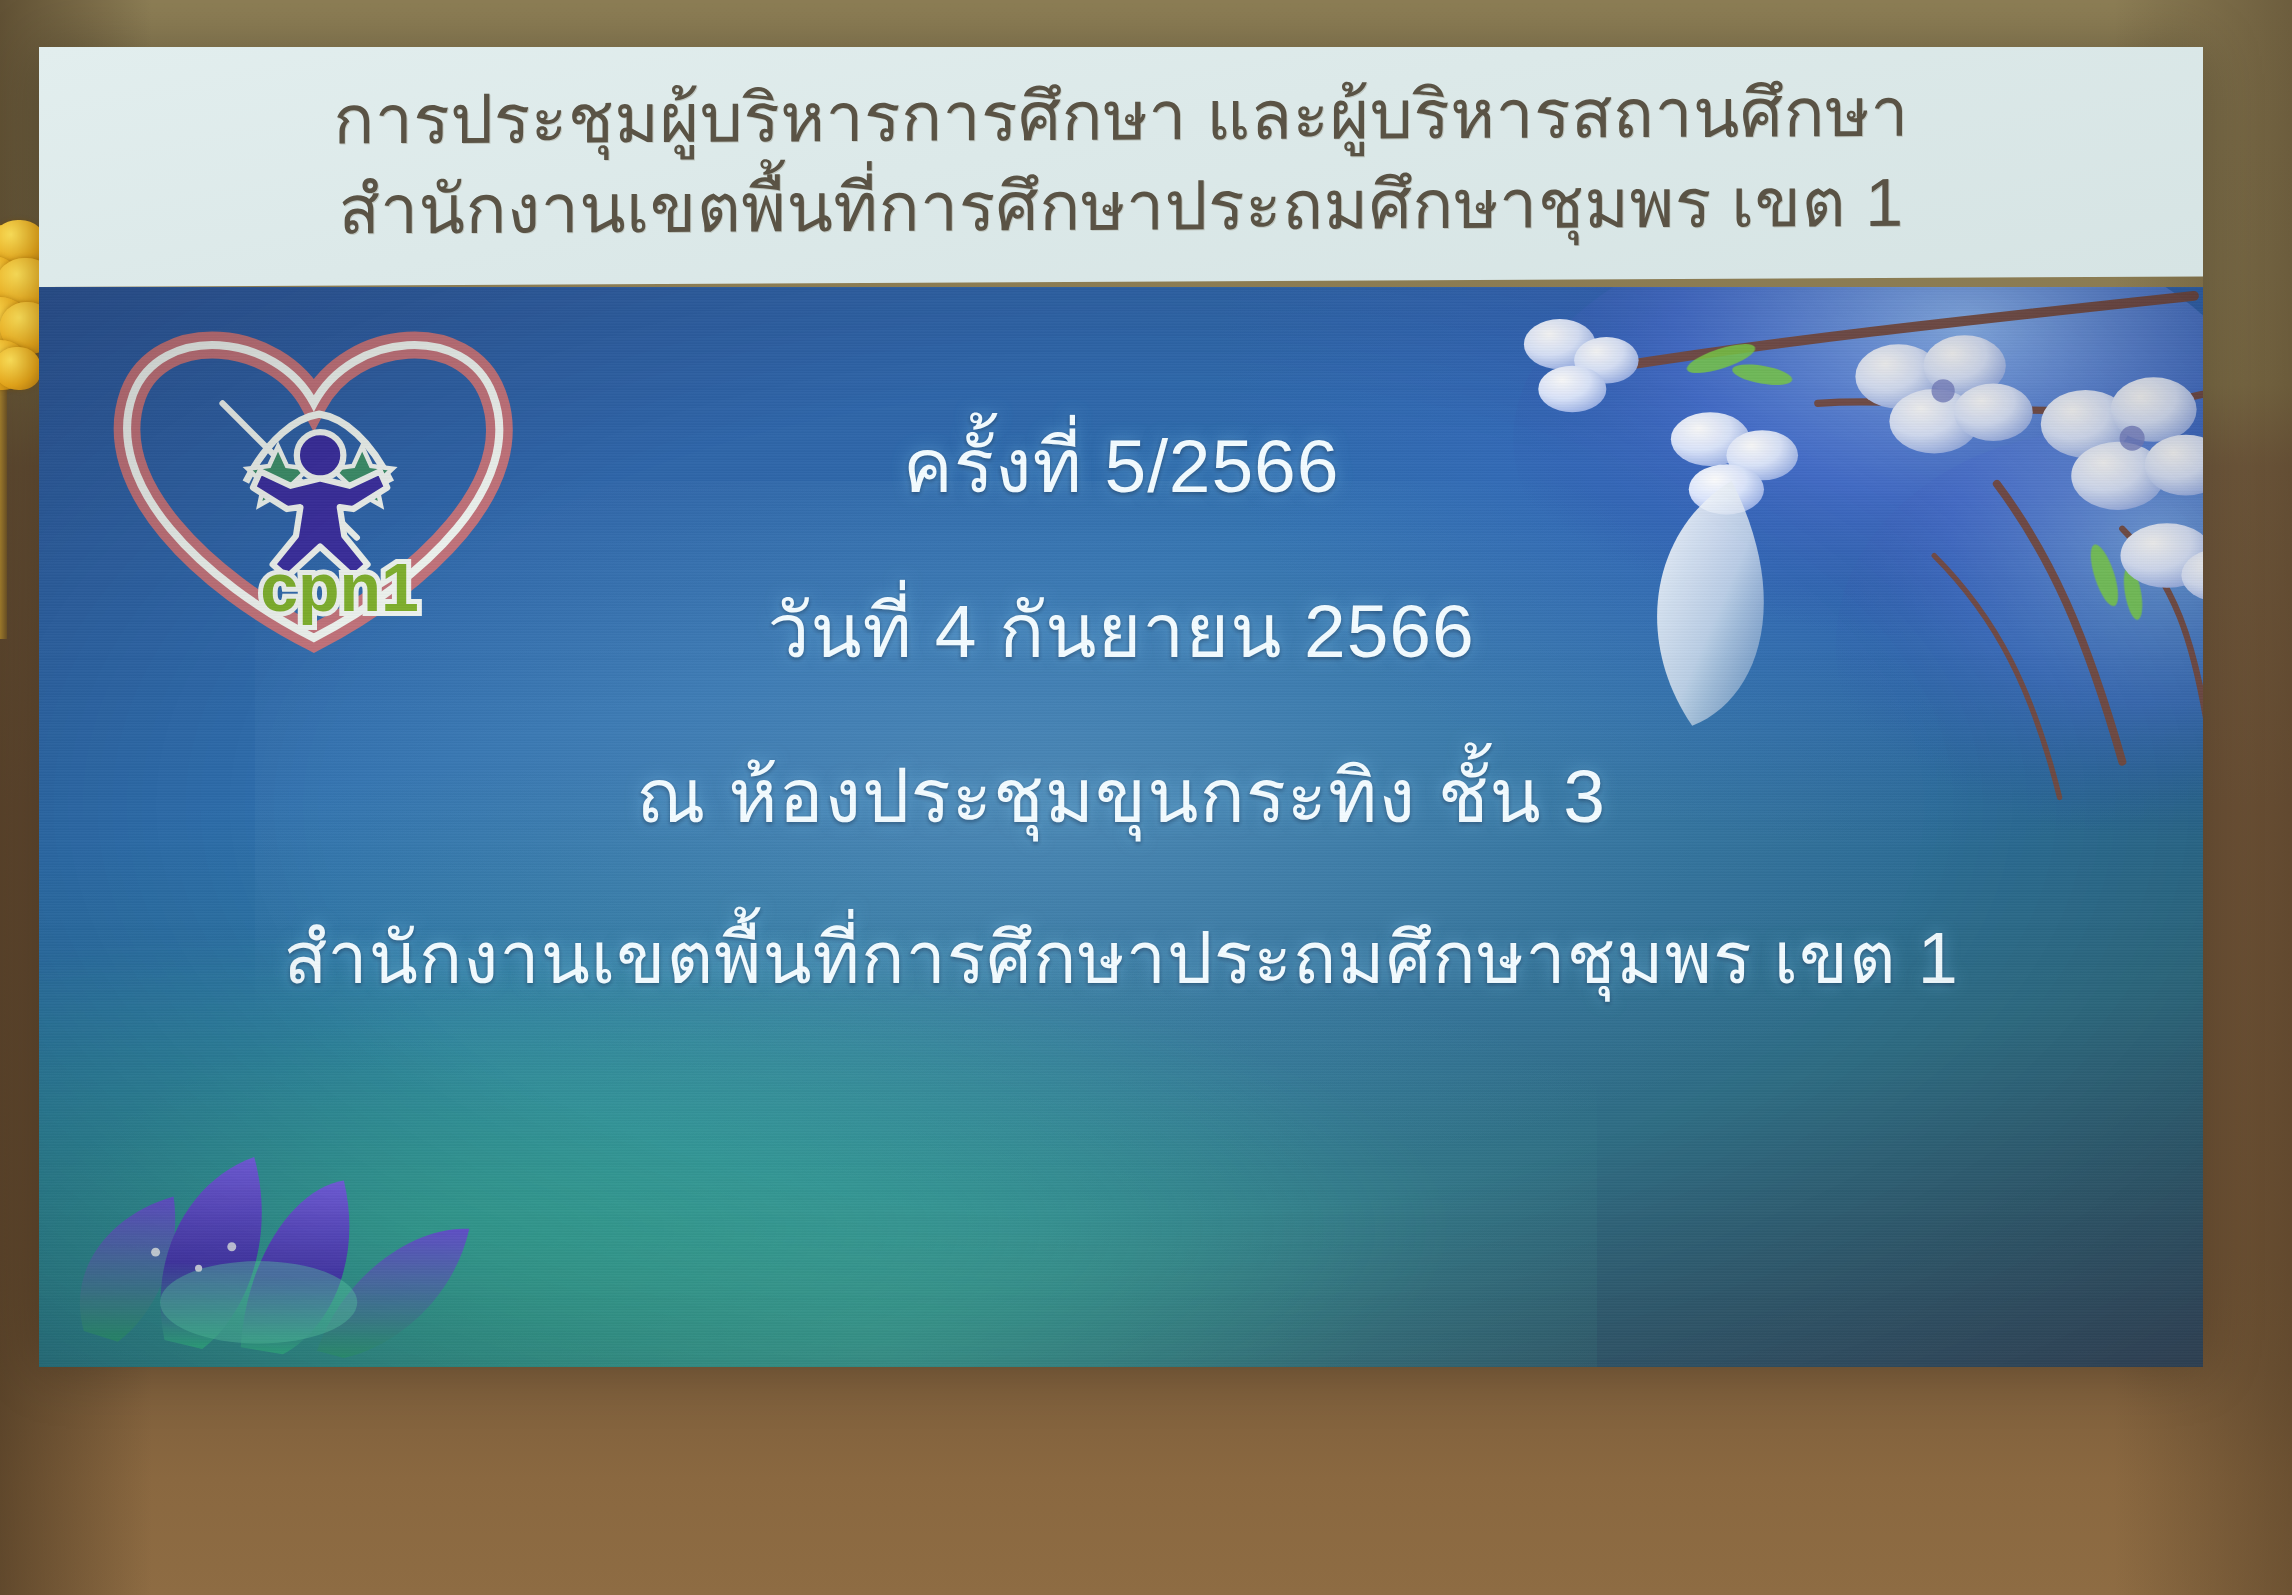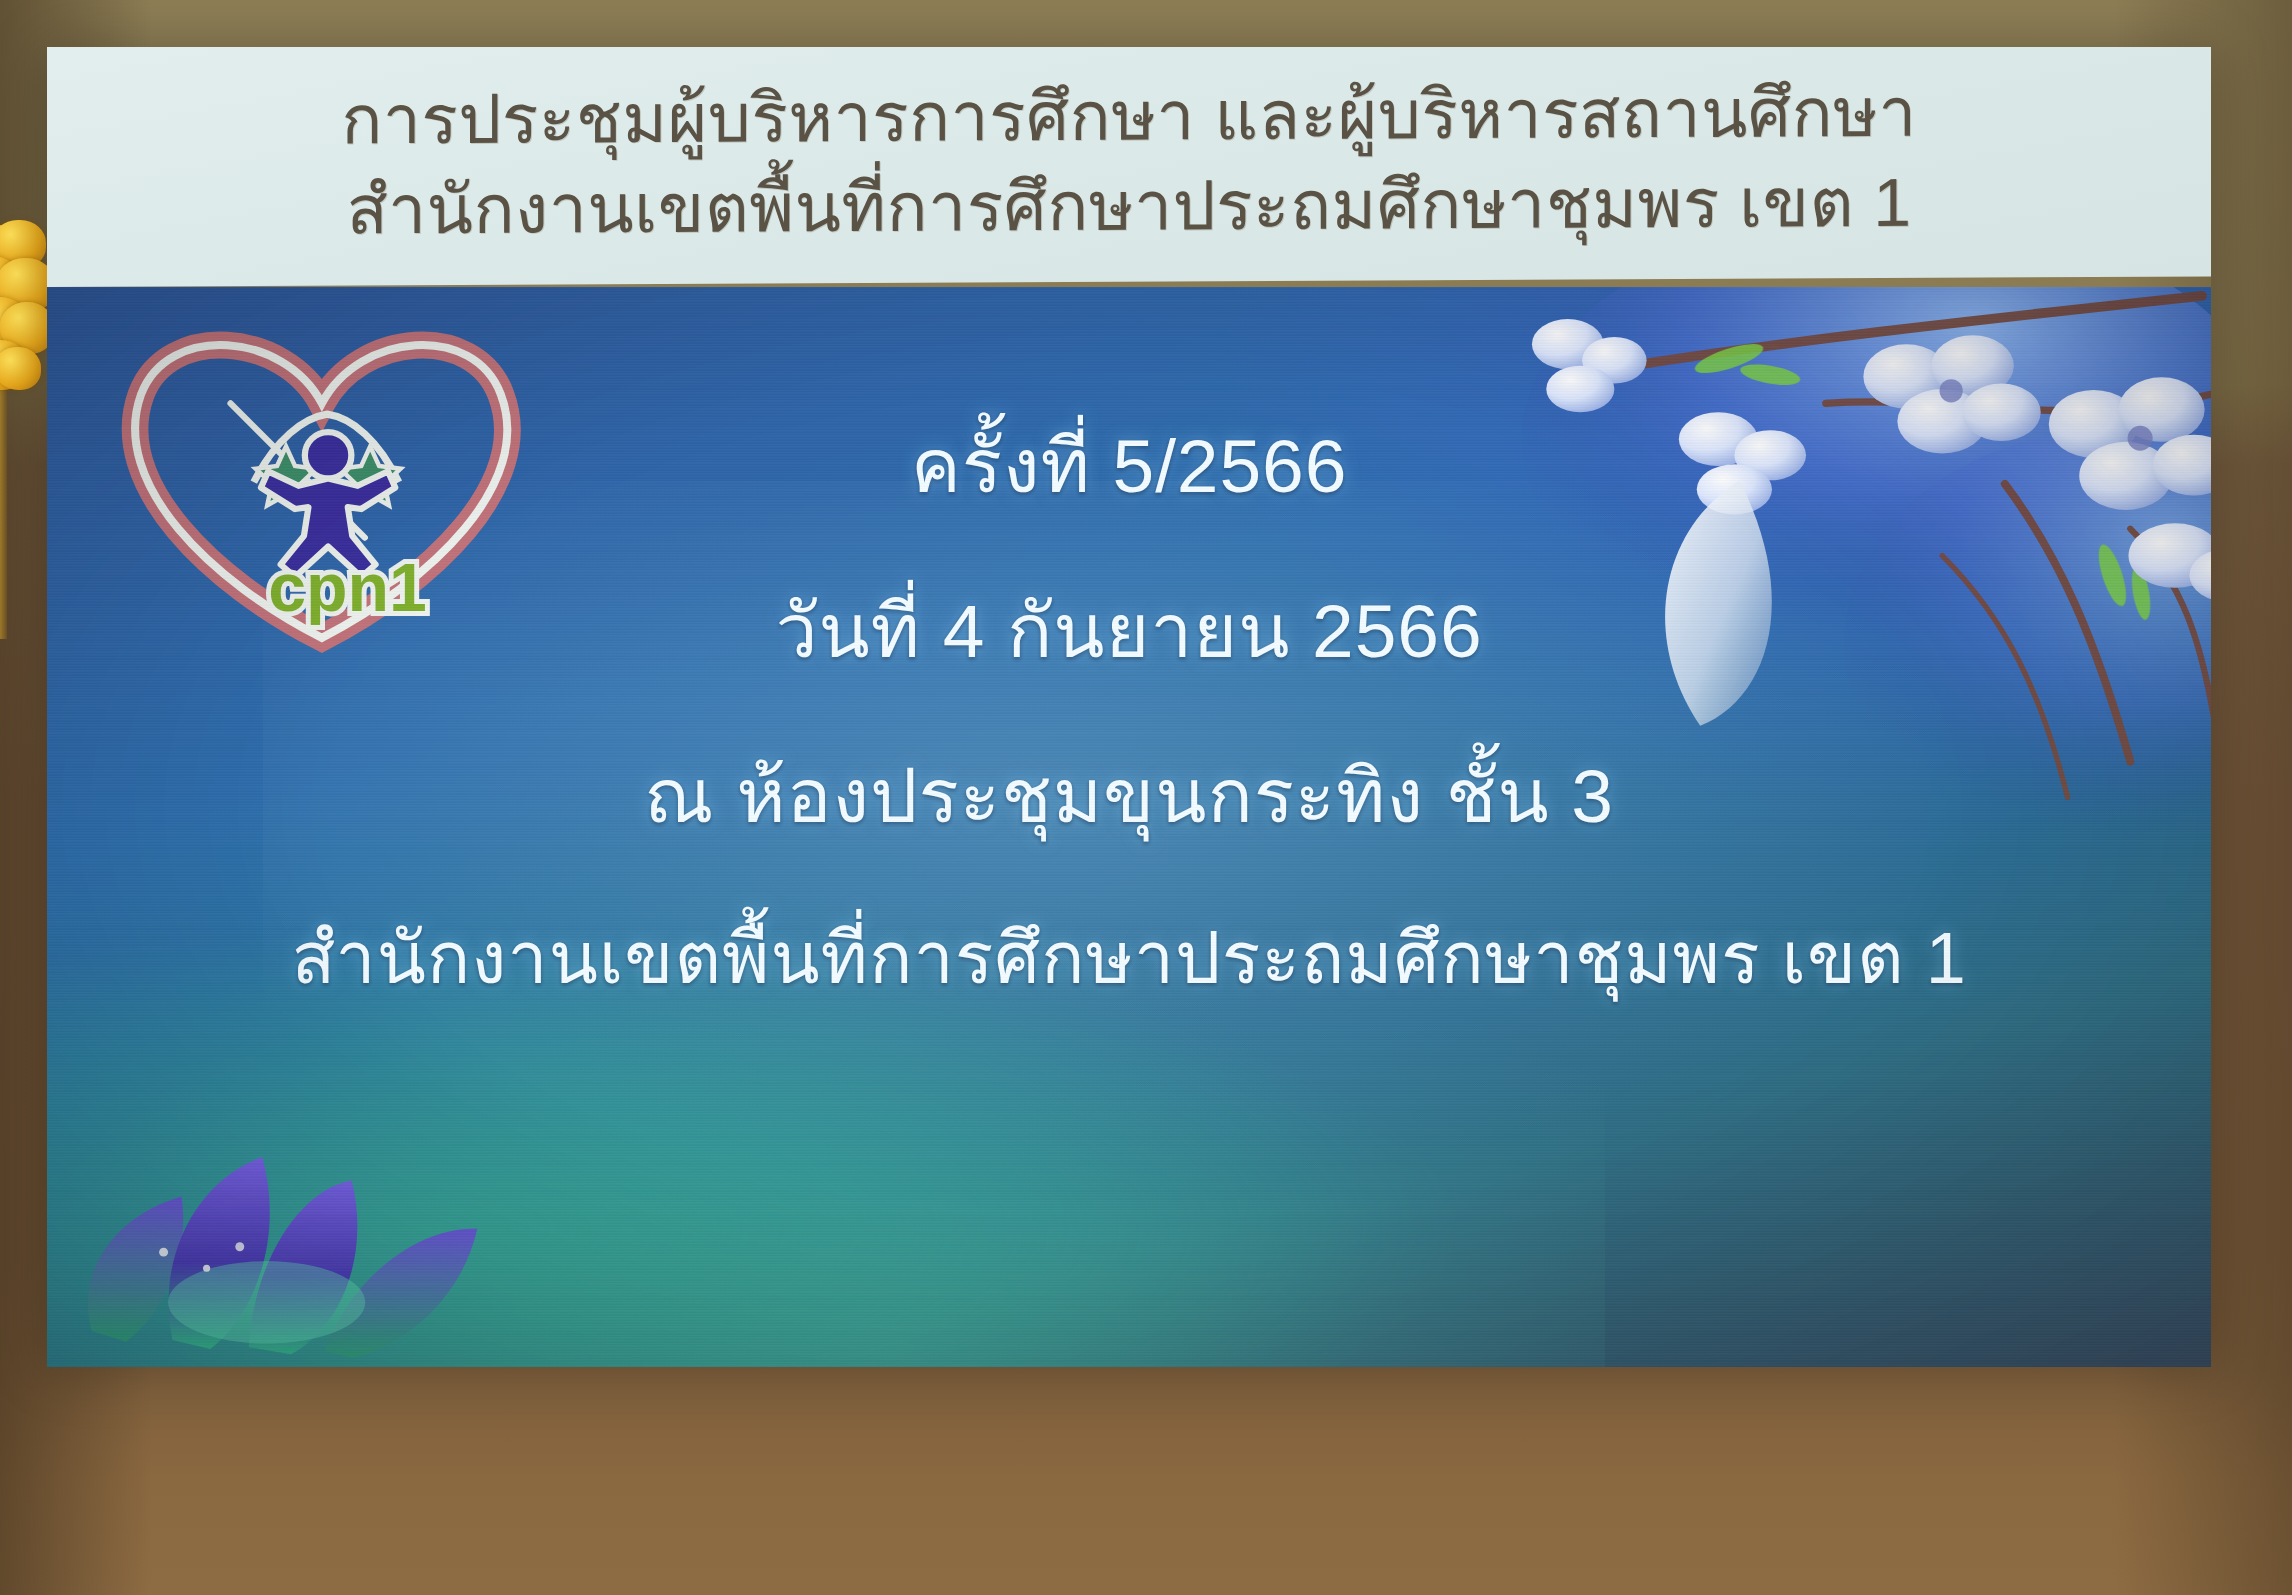--- a/index.html
+++ b/index.html
@@ -70,21 +70,21 @@
     position: absolute;
     left: 25px; top: 150px;
     width: 19.7px; height: 269px;
     background: linear-gradient(90deg, #7a5c28, #c59a2e 45%, #6d5224);
     opacity: 0.9;
   }
 
   
   #slide {
     position: absolute;
-    left: 47px;
+    left: 39px;
     top: 47px;
     width: 2164px;
     height: 1320px;
     overflow: hidden;
     box-shadow: 0 0 54px rgba(0,0,0,0.25);
   }
 
   
   .banner {
     position: absolute;

